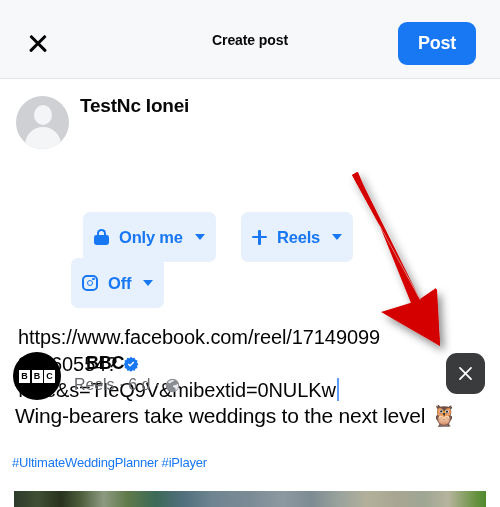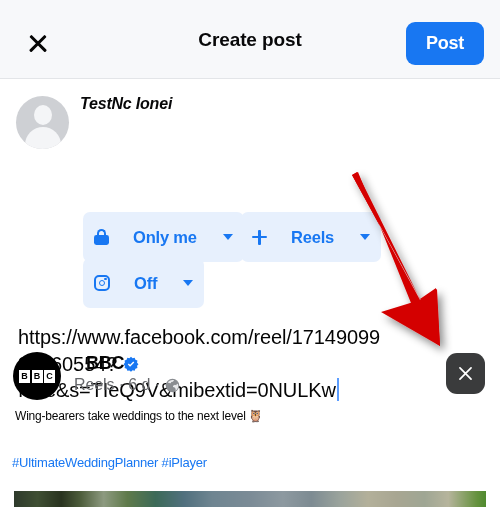--- a/index.html
+++ b/index.html
@@ -37,25 +37,25 @@
     width: 22px; height: 3.4px;
     background: #050505; border-radius: 1px;
   }
   .x-glyph::before { transform: rotate(45deg); }
   .x-glyph::after  { transform: rotate(-45deg); }
 
   .header-title {
     position: absolute; left: 0; top: 0;
     width: 500px; height: 79px;
     display: flex; align-items: center; justify-content: center;
-    font-size: 19px; font-weight: bold; color: #080809;
+    font-size: 14px; font-weight: bold; color: #080809;
     letter-spacing: -0.1px;
   }
   .post-btn {
-    position: absolute; right: 16px; top: 22px;
+    position: absolute; right: 24px; top: 22px;
     width: 78px; height: 43px;
     background: #1877f2; color: #ffffff;
     border: none; border-radius: 9px;
     font-family: "Liberation Sans", sans-serif;
     font-size: 18px; font-weight: bold;
     display: flex; align-items: center; justify-content: center;
     cursor: pointer; letter-spacing: -0.2px;
   }
 
   
@@ -75,51 +75,50 @@
   .avatar .body {
     position: absolute; left: 50%; top: 31px;
     transform: translateX(-50%);
     width: 36px; height: 30px;
     border-radius: 18px 18px 0 0;
     background: #f4f5f7;
   }
 
   .user-name {
     position: absolute; left: 80px; top: 16px;
-    font-size: 16px; font-weight: bold; color: #080809;
+    font-size: 19px; font-weight: bold; color: #080809;
     letter-spacing: -0.2px;
-    font-style: italic;
   }
 
   .chip {
     position: absolute;
     height: 50px;
     background: #e7f0fd;
     border-radius: 7px;
     display: flex; align-items: center;
     padding: 0 11px;
-    gap: 24px;
+    gap: 10px;
     cursor: pointer;
     border: none;
     font-family: "Liberation Sans", sans-serif;
   }
   .chip .chip-label {
     font-size: 16.5px; font-weight: bold; color: #1877f2;
     letter-spacing: -0.2px; white-space: nowrap;
   }
   .caret {
     width: 0; height: 0;
     border-left: 5.5px solid transparent;
     border-right: 5.5px solid transparent;
     border-top: 6.5px solid #1877f2;
     margin-left: 2px;
   }
   #chip-privacy { left: 83px; top: 133px; }
   #chip-album   { left: 241px; top: 133px; }
-  #chip-cross   { left: 83px; top: 179px; }
+  #chip-cross   { left: 71px; top: 179px; }
 
   .lock-icon { position: relative; width: 15px; height: 16px; }
   .lock-icon .shackle {
     position: absolute; left: 3.2px; top: 0;
     width: 8.6px; height: 7px;
     border: 2.2px solid #1877f2; border-bottom: none;
     border-radius: 5px 5px 0 0;
   }
   .lock-icon .lockbody {
     position: absolute; left: 0; top: 6px;
@@ -194,21 +193,21 @@
     font-size: 16px; color: #65676b;
     display: flex; align-items: center; gap: 5px;
     letter-spacing: -0.1px;
     text-align: right;
   }
   .globe-icon { width: 15px; height: 15px; display: inline-block; }
 
   .preview-body {
     position: absolute; left: 15px; top: 56px;
     width: 470px;
-    font-size: 12px; line-height: 24px; color: #050505;
+    font-size: 21px; line-height: 24px; color: #050505;
     letter-spacing: -0.2px;
   }
   .preview-tags {
     position: absolute; left: 12px; top: 107px;
     font-size: 13px; color: #1877f2; letter-spacing: -0.2px;
   }
 
   .thumb-strip {
     position: absolute; left: 14px; top: 143px;
     width: 472px; height: 20px;

